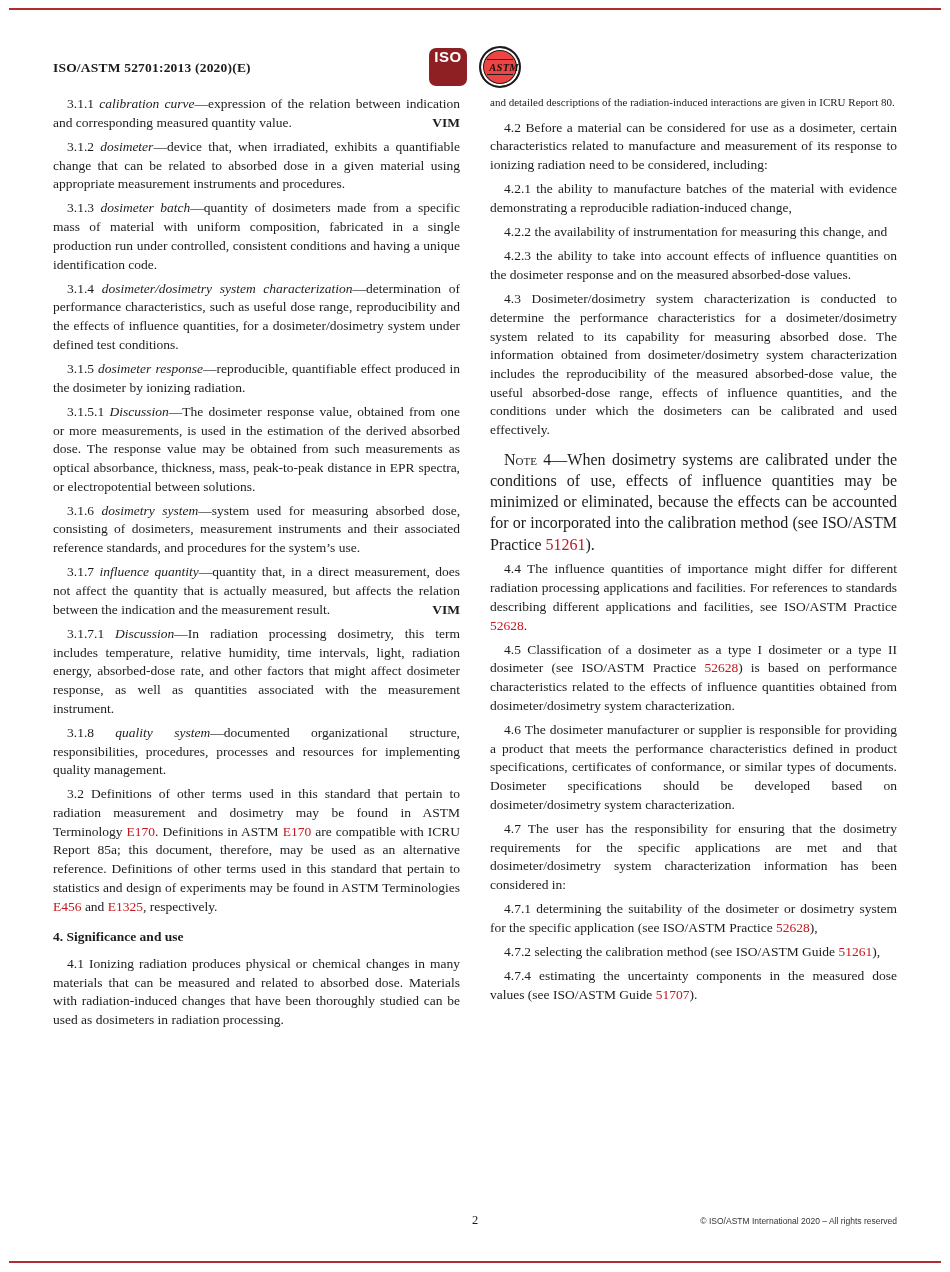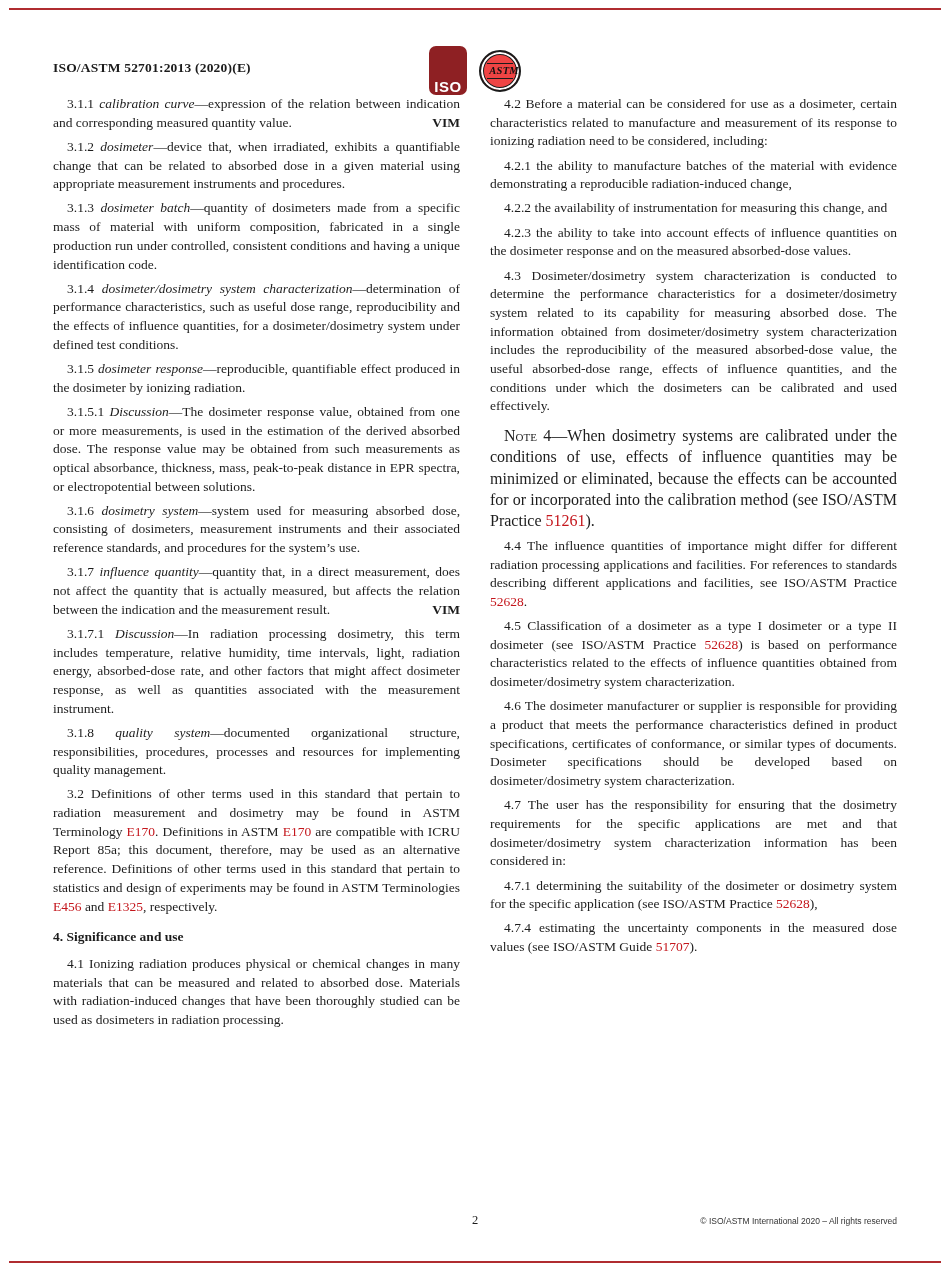--- a/index.html
+++ b/index.html
@@ -9,21 +9,21 @@
     background:#ffffff; color:var(--ink,#1c1c1c);
     font-family:"Liberation Serif","DejaVu Serif",serif;
   }
   .rule { position:absolute; left:9px; right:9px; height:2px; background:var(--rule,#b02c30); }
   .rule.top { top:8px; }
   .rule.bottom { bottom:9px; }
 
   .designation { position:absolute; top:60px; left:53px; font-weight:bold; font-size:13.5px; letter-spacing:0.2px; }
 
   .logos { position:absolute; top:46px; left:50%; transform:translateX(-50%); display:flex; gap:12px; align-items:center; }
-  .iso-logo { width:38px; height:49px; border-radius:7px; background:var(--iso,#8e2023); display:flex; align-items:flex-end; justify-content:center; }
+  .iso-logo { width:38px; height:38px; border-radius:7px; background:var(--iso,#8e2023); display:flex; align-items:flex-start; justify-content:center; }
   .iso-text { font-family:"Liberation Sans",sans-serif; font-weight:bold; font-size:15px; color:#fff; letter-spacing:0.5px; }
   .astm-logo { width:42px; height:42px; border-radius:50%; background:#ef4444; border:2px solid #1b1b1b;
     box-shadow: inset 0 0 0 2px #fff, inset 0 0 0 3px #1b1b1b;
     display:flex; align-items:center; justify-content:flex-end; position:relative; }
   .astm-text { font-style:italic; font-weight:bold; font-size:10.5px; letter-spacing:0.3px; color:#111; }
   .astm-logo::before, .astm-logo::after { content:""; position:absolute; left:6px; right:6px; height:1px; background:#1b1b1b; }
   .astm-logo::before { top:11px; } .astm-logo::after { bottom:11px; }
 
   .content { position:absolute; top:95px; left:53px; display:flex; gap:30px; }
   .column { width:407px; text-align:justify; font-size:13.5px; line-height:1.385; hyphens:auto; }
@@ -69,31 +69,33 @@
       <p class="para body"><span class="seg-normal">3.1.5.1 </span><span class="seg-italic">Discussion</span><span class="seg-normal">—The dosimeter response value, obtained from one or more measurements, is used in the estimation of the derived absorbed dose. The response value may be obtained from such measurements as optical absorbance, thickness, mass, peak-to-peak distance in EPR spectra, or electropotential between solutions.</span></p>
       <p class="para body"><span class="seg-normal">3.1.6 </span><span class="seg-italic">dosimetry system</span><span class="seg-normal">—system used for measuring absorbed dose, consisting of dosimeters, measurement instruments and their associated reference standards, and procedures for the system’s use.</span></p>
       <p class="para body"><span class="seg-normal">3.1.7 </span><span class="seg-italic">influence quantity</span><span class="seg-normal">—quantity that, in a direct measurement, does not affect the quantity that is actually measured, but affects the relation between the indication and the measurement result. </span><span class="seg-vim">VIM</span></p>
       <p class="para body"><span class="seg-normal">3.1.7.1 </span><span class="seg-italic">Discussion</span><span class="seg-normal">—In radiation processing dosimetry, this term includes temperature, relative humidity, time intervals, light, radiation energy, absorbed-dose rate, and other factors that might affect dosimeter response, as well as quantities associated with the measurement instrument.</span></p>
       <p class="para body"><span class="seg-normal">3.1.8 </span><span class="seg-italic">quality system</span><span class="seg-normal">—documented organizational structure, responsibilities, procedures, processes and resources for implementing quality management.</span></p>
       <p class="para body"><span class="seg-normal">3.2 Definitions of other terms used in this standard that pertain to radiation measurement and dosimetry may be found in ASTM Terminology </span><span class="seg-link">E170</span><span class="seg-normal">. Definitions in ASTM </span><span class="seg-link">E170</span><span class="seg-normal"> are compatible with ICRU Report 85a; this document, therefore, may be used as an alternative reference. Definitions of other terms used in this standard that pertain to statistics and design of experiments may be found in ASTM Terminologies </span><span class="seg-link">E456</span><span class="seg-normal"> and </span><span class="seg-link">E1325</span><span class="seg-normal">, respectively.</span></p>
       <p class="para heading"><span class="seg-bold">4. Significance and use</span></p>
       <p class="para body"><span class="seg-normal">4.1 Ionizing radiation produces physical or chemical changes in many materials that can be measured and related to absorbed dose. Materials with radiation-induced changes that have been thoroughly studied can be used as dosimeters in radiation processing.</span></p>
     </div>
   <div class="column">
+      <p class="para note-cont"><span class="seg-normal">and detailed descriptions of the radiation-induced interactions are given in ICRU Report 80.</span></p>
       <p class="para body"><span class="seg-normal">4.2 Before a material can be considered for use as a dosimeter, certain characteristics related to manufacture and measurement of its response to ionizing radiation need to be considered, including:</span></p>
       <p class="para body"><span class="seg-normal">4.2.1 the ability to manufacture batches of the material with evidence demonstrating a reproducible radiation-induced change,</span></p>
       <p class="para body"><span class="seg-normal">4.2.2 the availability of instrumentation for measuring this change, and</span></p>
       <p class="para body"><span class="seg-normal">4.2.3 the ability to take into account effects of influence quantities on the dosimeter response and on the measured absorbed-dose values.</span></p>
       <p class="para body"><span class="seg-normal">4.3 Dosimeter/dosimetry system characterization is conducted to determine the performance characteristics for a dosimeter/dosimetry system related to its capability for measuring absorbed dose. The information obtained from dosimeter/dosimetry system characterization includes the reproducibility of the measured absorbed-dose value, the useful absorbed-dose range, effects of influence quantities, and the conditions under which the dosimeters can be calibrated and used effectively.</span></p>
       <p class="para note"><span class="seg-smallcaps">Note 4</span><span class="seg-normal">—When dosimetry systems are calibrated under the conditions of use, effects of influence quantities may be minimized or eliminated, because the effects can be accounted for or incorporated into the calibration method (see ISO/ASTM Practice </span><span class="seg-link">51261</span><span class="seg-normal">).</span></p>
       <p class="para body"><span class="seg-normal">4.4 The influence quantities of importance might differ for different radiation processing applications and facilities. For references to standards describing different applications and facilities, see ISO/ASTM Practice </span><span class="seg-link">52628</span><span class="seg-normal">.</span></p>
       <p class="para body"><span class="seg-normal">4.5 Classification of a dosimeter as a type I dosimeter or a type II dosimeter (see ISO/ASTM Practice </span><span class="seg-link">52628</span><span class="seg-normal">) is based on performance characteristics related to the effects of influence quantities obtained from dosimeter/dosimetry system characterization.</span></p>
       <p class="para body"><span class="seg-normal">4.6 The dosimeter manufacturer or supplier is responsible for providing a product that meets the performance characteristics defined in product specifications, certificates of conformance, or similar types of documents. Dosimeter specifications should be developed based on dosimeter/dosimetry system characterization.</span></p>
       <p class="para body"><span class="seg-normal">4.7 The user has the responsibility for ensuring that the dosimetry requirements for the specific applications are met and that dosimeter/dosimetry system characterization information has been considered in:</span></p>
       <p class="para body"><span class="seg-normal">4.7.1 determining the suitability of the dosimeter or dosimetry system for the specific application (see ISO/ASTM Practice </span><span class="seg-link">52628</span><span class="seg-normal">),</span></p>
+      <p class="para body"><span class="seg-normal">4.7.2 selecting the calibration method (see ISO/ASTM Guide </span><span class="seg-link">51261</span><span class="seg-normal">),</span></p>
       <p class="para body"><span class="seg-normal">4.7.4 estimating the uncertainty components in the measured dose values (see ISO/ASTM Guide </span><span class="seg-link">51707</span><span class="seg-normal">).</span></p>
     </div>
 </main>
 
 <div class="page-num">2</div>
 <div class="copyright">© ISO/ASTM International 2020 – All rights reserved</div>
 
 <div class="rule bottom"></div>
 
 </body></html>

